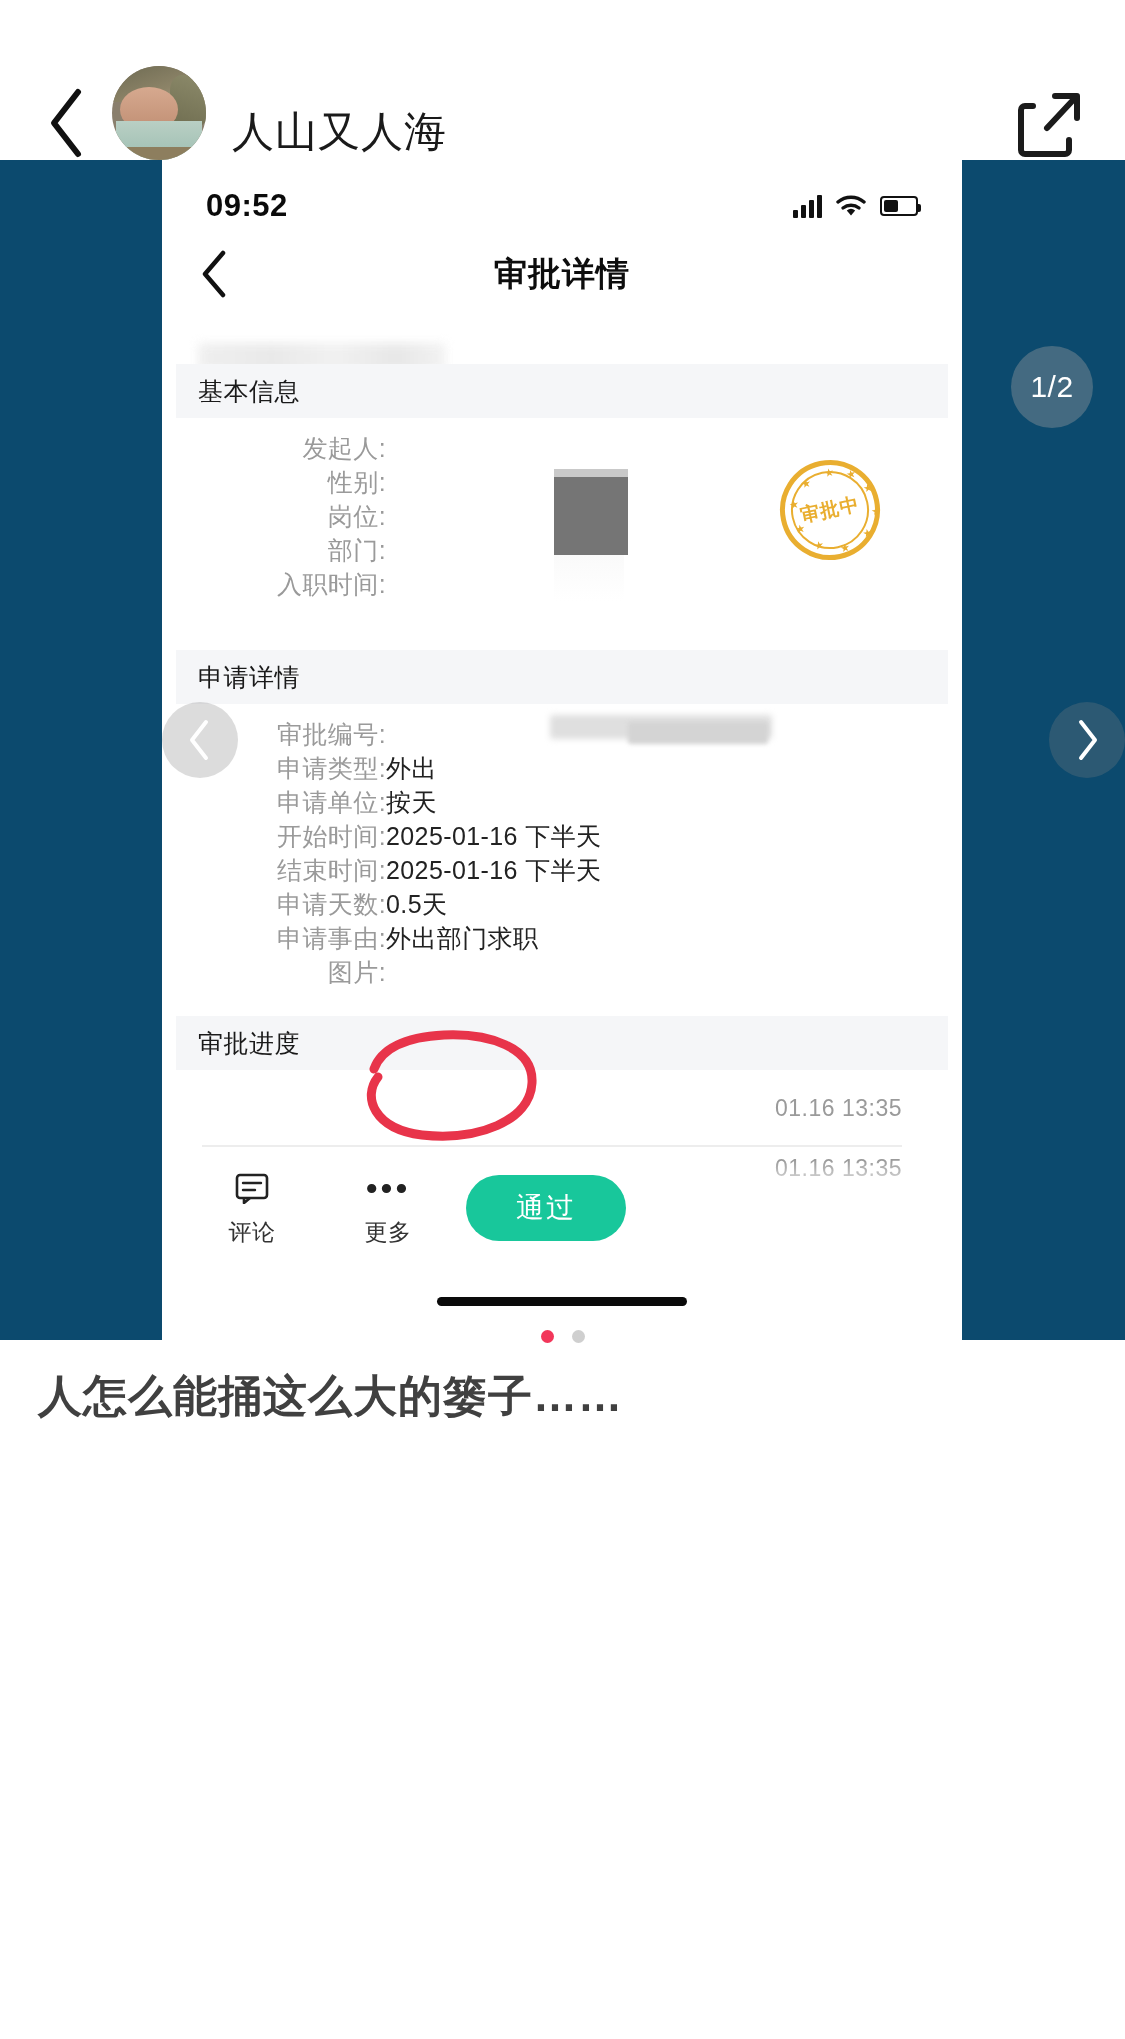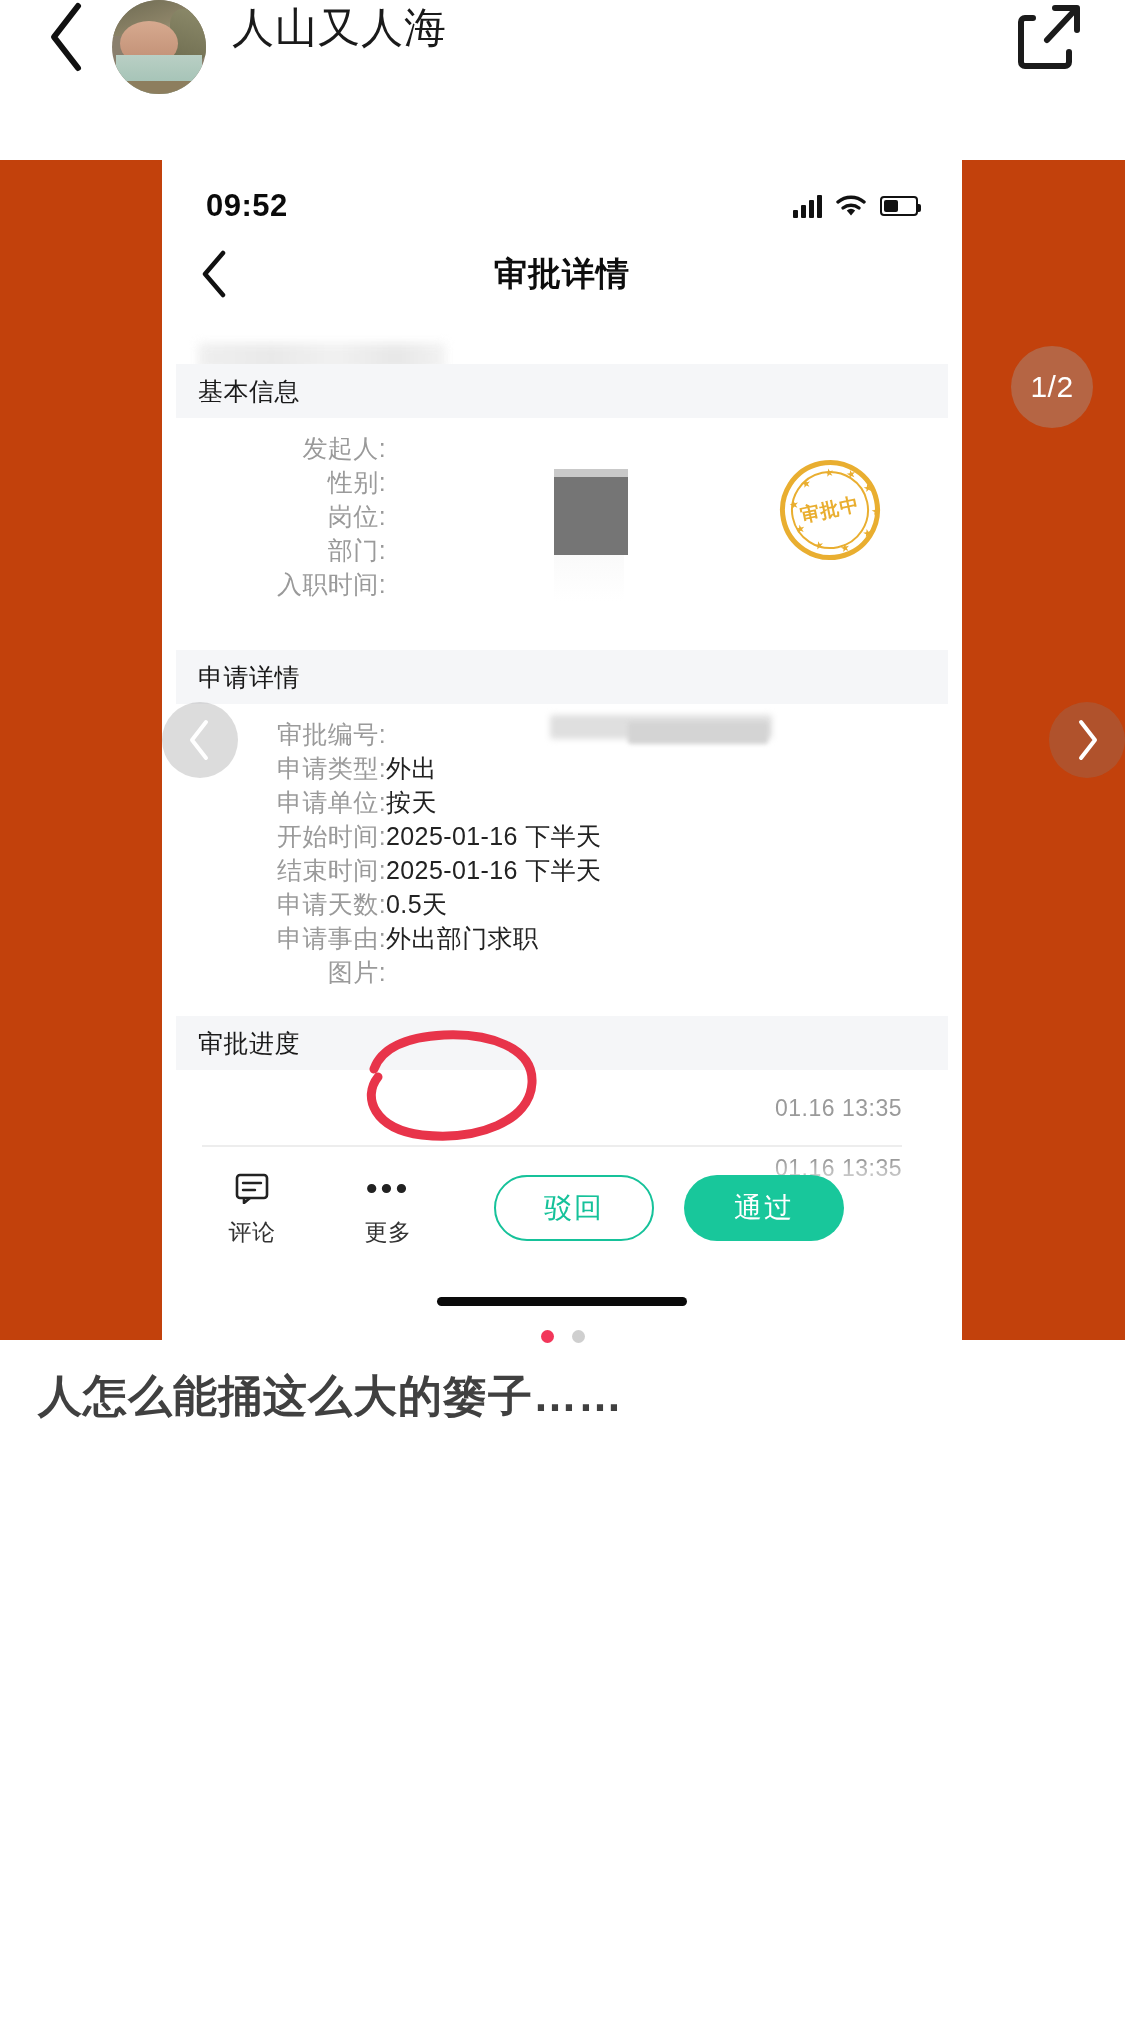--- a/index.html
+++ b/index.html
@@ -7,21 +7,21 @@
     width: 1125px; height: 2039px;
     background: #ffffff;
     font-family: "Liberation Sans", "DejaVu Sans", sans-serif;
     overflow: hidden;
   }
   body { position: relative; }
 
   
   .app-topbar {
     position: absolute; left: 0; top: 0; width: 1125px; height: 160px;
-    display: flex; align-items: flex-start; padding: 0 44px;
+    display: flex; align-items: flex-end; padding: 0 44px;
   }
   .back-chevron {
     width: 46px; height: 74px; position: relative; flex: none; margin-right: 22px;
   }
   .back-chevron svg { width: 100%; height: 100%; display: block; }
   .avatar {
     width: 94px; height: 94px; border-radius: 50%; flex: none;
     overflow: hidden; position: relative;
     background: #8a7f6d;
   }
@@ -45,21 +45,21 @@
     width: 158px; height: 72px; border: 3px solid #f2365a; border-radius: 36px;
     color: #f2365a; font-size: 35px; display: flex; align-items: center;
     justify-content: center; background: #fff; flex: none; letter-spacing: 2px;
   }
   .share-btn { width: 66px; height: 72px; margin-left: 46px; flex: none; }
   .share-btn svg { width: 100%; height: 100%; display: block; }
 
   
   .shot {
     position: absolute; left: 0; top: 160px; width: 1125px; height: 1180px;
-    background: #c2410c; overflow: hidden;
+    background: #0c4a6e; overflow: hidden;
   }
   .shot-inner {
     position: absolute; left: 162px; top: 0; width: 800px; height: 1180px;
     background: #ffffff;
   }
 
   .status-bar {
     position: absolute; left: 0; top: 22px; width: 800px; height: 48px;
     display: flex; align-items: center; padding: 0 44px;
   }
@@ -389,21 +389,20 @@
           </svg>
         </div>
         <div class="tx">评论</div>
       </div>
       <div class="act-item" style="margin-left:40px">
         <div class="ic">
             <span class="dots">•••</span>
           </div>
         <div class="tx">更多</div>
       </div>
-      <div class="btn-reject">驳回</div>
       <div class="btn-pass">通过</div>
     </div>
 
     <div class="home-ind"></div>
   </div>
 
   <div class="car-arrow left">
     <svg viewBox="0 0 30 44">
       <polyline points="21,4 7,22 21,40" fill="none" stroke="#ffffff" stroke-width="4" stroke-linecap="round" stroke-linejoin="round"></polyline>
     </svg>

